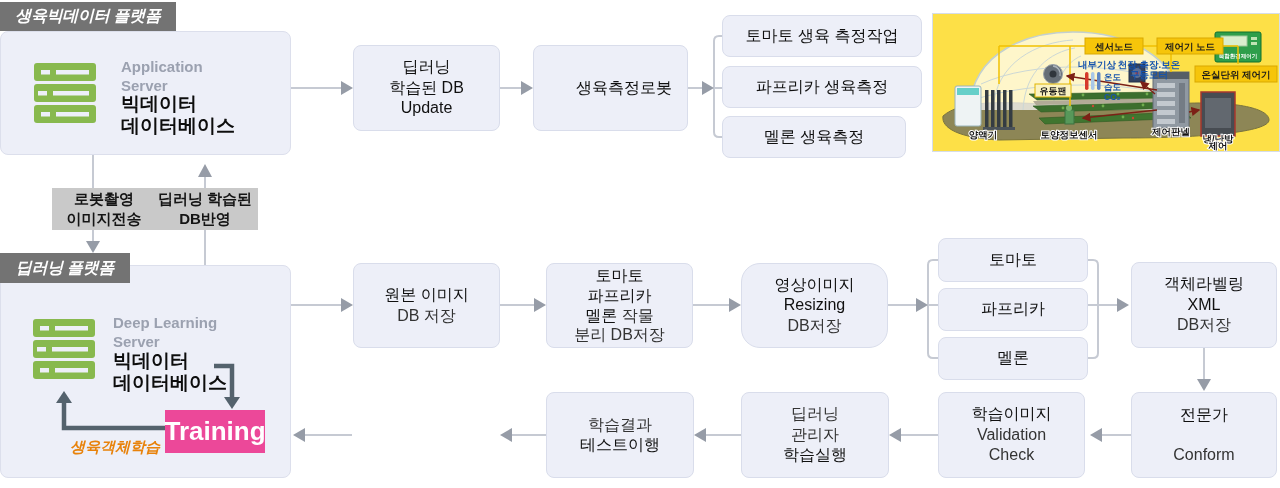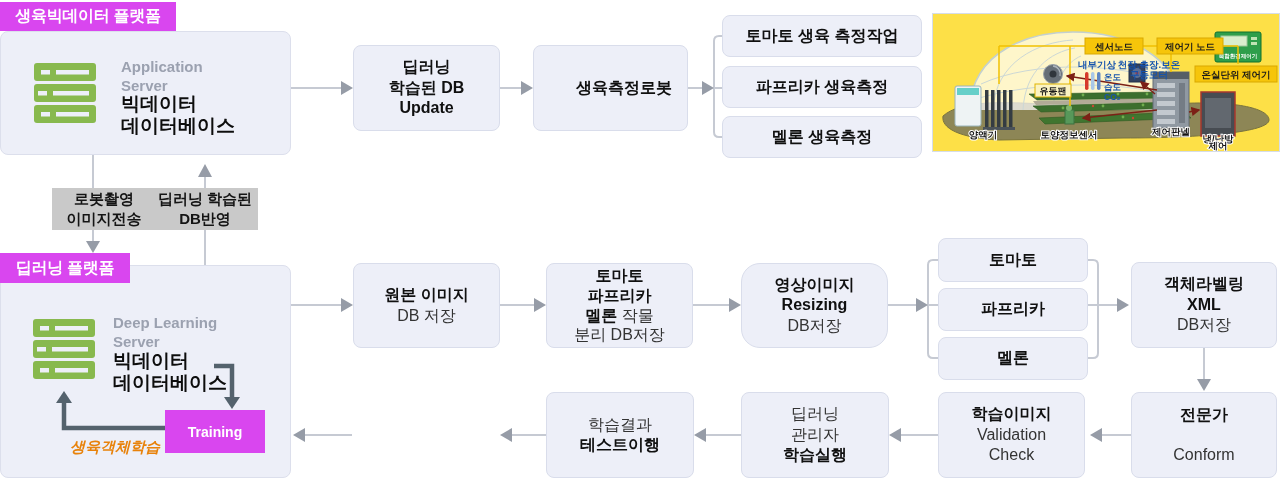--- a/index.html
+++ b/index.html
@@ -4,29 +4,29 @@
 <style>
   html,body{margin:0;padding:0;background:#fff;}
   body{font-family:"Liberation Sans",sans-serif;}
   .canvas{position:relative;width:1280px;height:488px;background:#fff;overflow:hidden;}
   .abs{position:absolute;box-sizing:border-box;}
   .pbox{background:#edeff8;border:1px solid #dcdfec;border-radius:8px;z-index:2;}
   .fbox{background:#edeff8;border:1px solid #d9ddeb;border-radius:8px;display:flex;flex-direction:column;
         align-items:center;justify-content:center;text-align:center;font-size:16px;color:#222;
         line-height:1.28;z-index:2;}
   .fbox .ln{white-space:pre;}
-  .b{font-weight:bold;color:#101010;}
+  .b{font-weight:normal;color:#101010;}
   .r{font-weight:normal;color:#333;}
-  .hdr{background:#d946ef;color:#fff;font-weight:bold;font-size:16px;display:flex;align-items:center;
-       justify-content:center;z-index:5;letter-spacing:-0.3px;}
+  .hdr{background:#737373;color:#fff;font-weight:bold;font-size:16px;display:flex;align-items:center;
+       justify-content:center;z-index:5;letter-spacing:-0.3px;font-style:italic;}
   .chip{background:#c9c9c9;color:#141414;font-weight:600;font-size:15px;display:flex;align-items:center;
         justify-content:center;text-align:center;white-space:pre-line;line-height:1.35;z-index:6;}
   .gray-label{color:#9ba1b0;font-size:15px;line-height:1.25;font-weight:600;}
   .db-label{color:#0d0d0d;font-weight:bold;font-size:19px;line-height:1.18;white-space:pre-line;margin-top:3px;}
-  .training{background:#d946ef;color:#fff;font-weight:bold;font-size:14px;display:flex;align-items:center;
+  .training{background:#ec4899;color:#fff;font-weight:bold;font-size:26px;display:flex;align-items:center;
         justify-content:center;z-index:3;}
   .loop-label{color:#e8820a;font-weight:bold;font-size:15px;z-index:3;}
   .lines{position:absolute;left:0;top:0;z-index:4;pointer-events:none;}
   .ghpanel{background:#fde047;border:1px solid #d6dde8;border-radius:0;z-index:2;overflow:hidden;}
 </style>
 </head>
 <body>
 
 <div class="canvas">
 
@@ -142,21 +142,21 @@
   </div>
   <div class="abs fbox" style="left:533px;top:45px;width:155px;height:86px;padding-left:27px;">
     <div class="ln b">생육측정로봇</div>
   </div>
   <div class="abs fbox" style="left:722px;top:15px;width:200px;height:42px;">
     <div class="ln b">토마토 생육 측정작업</div>
   </div>
   <div class="abs fbox" style="left:722px;top:66px;width:200px;height:42px;">
     <div class="ln b">파프리카 생육측정</div>
   </div>
-  <div class="abs fbox" style="left:722px;top:116px;width:200px;height:42px;">
+  <div class="abs fbox" style="left:722px;top:116px;width:184px;height:42px;">
     <div class="ln b">멜론 생육측정</div>
   </div>
 
   <div class="abs ghpanel" style="left:932px;top:13px;width:348px;height:139px;">
     <svg width="346" height="137" viewBox="0 0 346 137">
       <defs>
         <marker id="rh" markerWidth="6" markerHeight="6" refX="5" refY="3" orient="auto">
           <path d="M0,0 L6,3 L0,6 Z" fill="#7c2016"></path>
         </marker>
       </defs>

